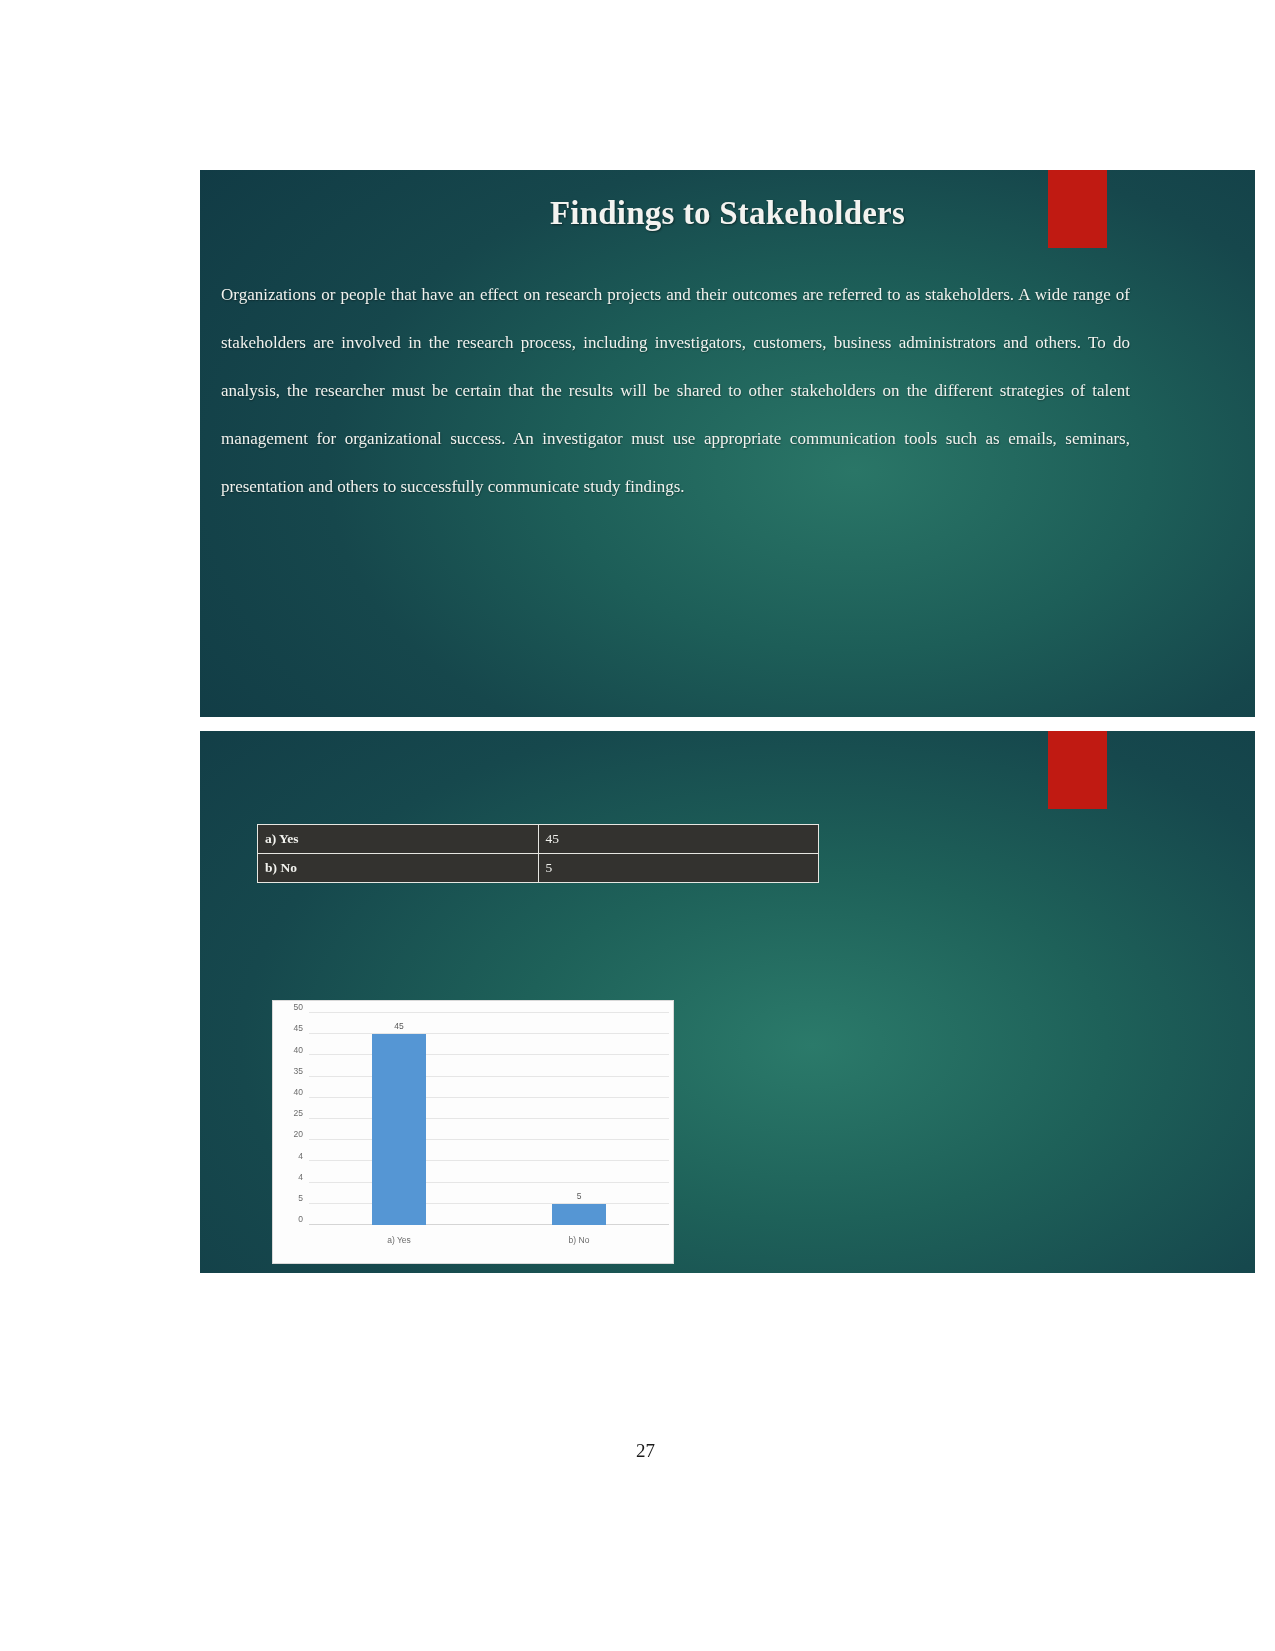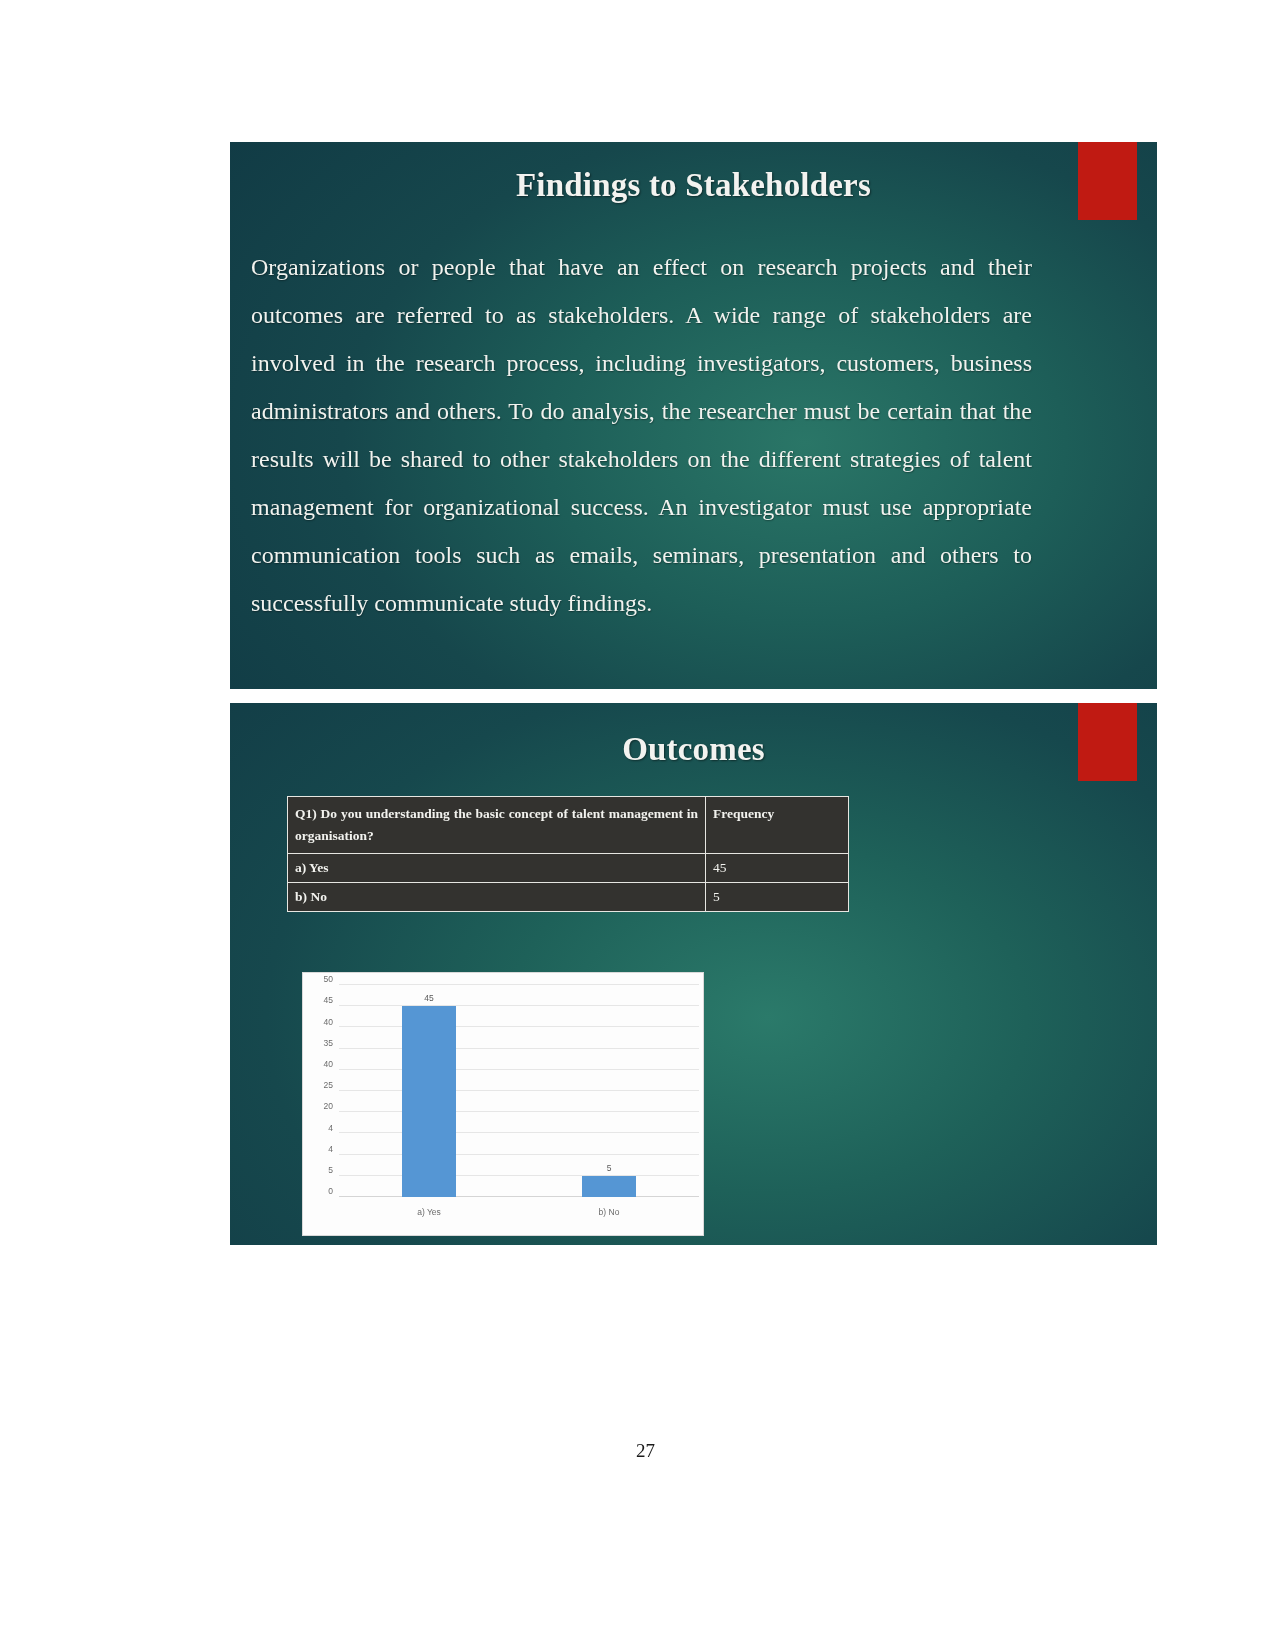--- a/index.html
+++ b/index.html
@@ -11,23 +11,24 @@
     width: 1275px;
     height: 1651px;
     position: relative;
     font-family: "Liberation Serif", "DejaVu Serif", serif;
     overflow: hidden;
   }
 
   
   .slide {
     position: absolute;
-    left: 230px;
-    width: 927px;
+    left: 200px;
+    width: 1055px;
     overflow: hidden;
+    margin-top: 28px;
   }
   #slide-findings {
     top: 142px;
     height: 547px;
     background:
       radial-gradient(ellipse 78% 92% at 62% 55%, #2a7667 0%, #1d5e58 36%, #16474c 64%, #113b45 100%);
   }
   #slide-outcomes {
     top: 703px;
     height: 542px;
@@ -71,21 +72,21 @@
     top: 28px;
     font-size: 33px;
   }
 
   .slide-body {
     position: absolute;
     left: 21px;
     right: 125px;
     top: 101px;
     color: #f1f3ef;
-    font-size: 24px;
+    font-size: 17px;
     line-height: 48px;
     text-align: justify;
     text-shadow: 0.5px 0.5px 1.5px rgba(0,0,0,0.4);
   }
 
   
   .q-table {
     position: absolute;
     left: 57px;
     top: 93px;
@@ -205,28 +206,23 @@
 <body>
 
 <div class="slide" id="slide-findings">
   <div class="accent-bar" id="accent-1"></div>
   <div class="slide-title" id="title-findings">Findings to Stakeholders</div>
   <div class="slide-body">Organizations or people that have an effect on research projects and their outcomes are referred to as stakeholders. A wide range of stakeholders are involved in the research process, including investigators, customers, business administrators and others. To do analysis, the researcher must be certain that the results will be shared to other stakeholders on the different strategies of talent management for organizational success. An investigator must use appropriate communication tools such as emails, seminars, presentation and others to successfully communicate study findings.</div>
 </div>
 
 <div class="slide" id="slide-outcomes">
   <div class="accent-bar" id="accent-2"></div>
-  <div class="slide-title" id="title-outcomes">Outcomes</div>
 
   <table class="q-table">
     <tbody>
-      <tr>
-        <td class="q-head-question">Q1)  Do  you  understanding  the  basic  concept  of  talent management in organisation?</td>
-        <td class="q-head-freq">Frequency</td>
-      </tr>
       <tr>
         <td class="q-opt">a) Yes</td>
         <td class="q-val">45</td>
       </tr>
       <tr>
         <td class="q-opt">b) No</td>
         <td class="q-val">5</td>
       </tr>
     </tbody>
   </table>

